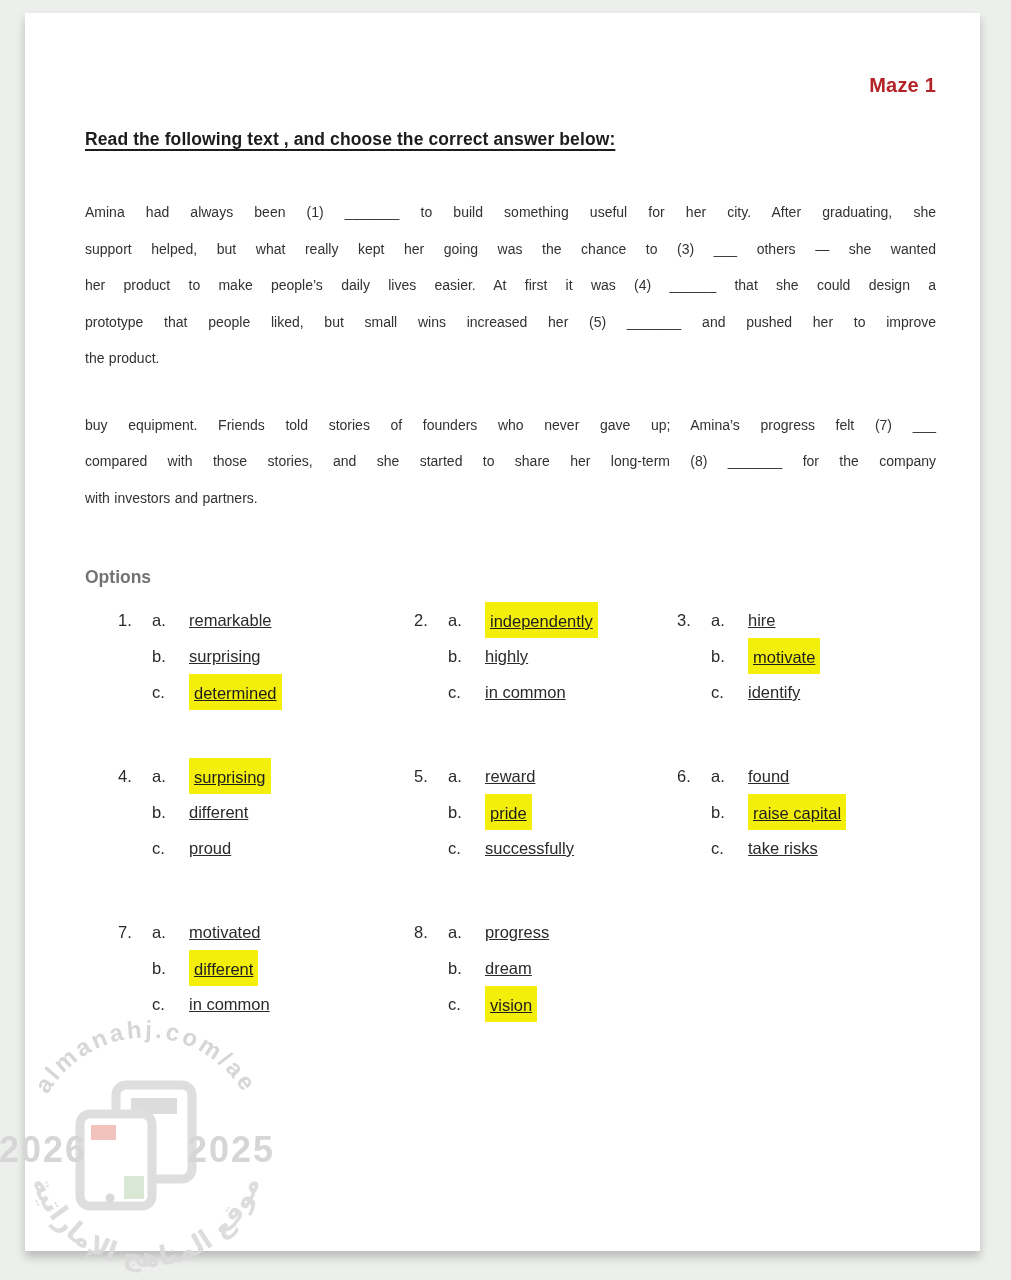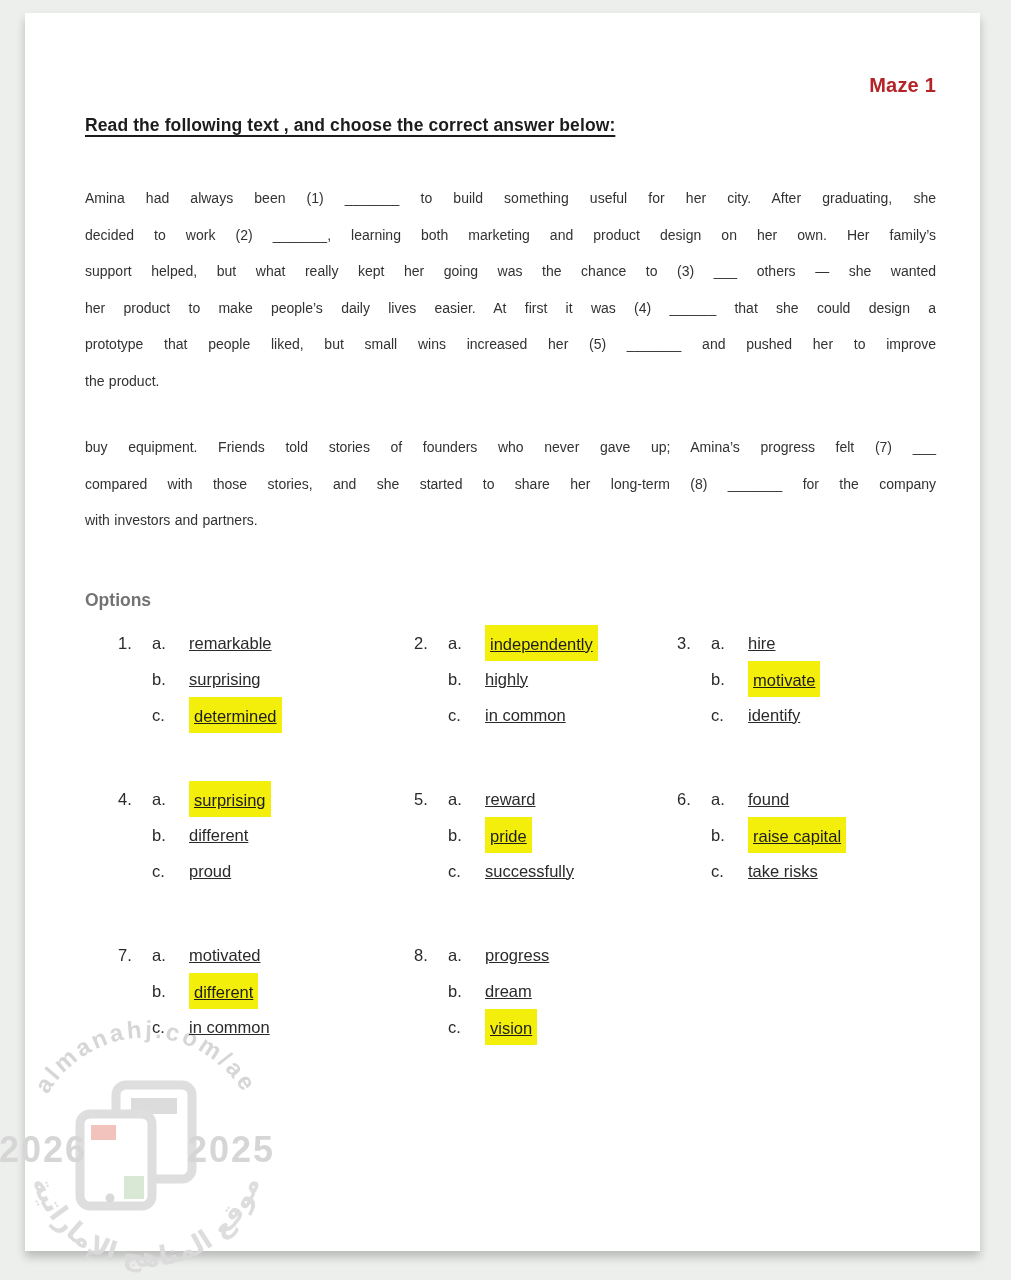--- a/index.html
+++ b/index.html
@@ -14,21 +14,21 @@
     background:#ffffff;
     box-shadow:0 6px 9px rgba(0,0,0,0.22);
   }
   .content{position:relative;z-index:2;padding:0 75px 0 85px;}
 
   .doc-title{
     margin-top:73px;font-size:20px;font-weight:bold;line-height:24px;
     letter-spacing:0.2px;
   }
   .doc-heading{
-    margin-top:17px;font-size:17.5px;font-weight:bold;color:#1c1c1c;
+    margin-top:31px;font-size:17.5px;font-weight:bold;color:#1c1c1c;
     text-decoration:underline;text-decoration-thickness:2px;text-underline-offset:4px;
     line-height:22px;letter-spacing:0.1px;
   }
   .passage{margin-top:44px;font-size:14px;color:#323232;}
   .passage + .passage{margin-top:30px;}
   .pline{
     line-height:36.5px;height:36.5px;
     text-align:justify;text-align-last:justify;
     word-spacing:0.5px;
   }
@@ -83,21 +83,20 @@
 </svg>
 
 <div class="content">
 
   <div class="doc-title" style="color:#b32327;text-align:right;">Maze 1</div>
 
   <div class="doc-heading">Read the following text , and choose the correct answer below:</div>
 
   <div class="passage">
     <div class="pline">Amina had always been (1) _______ to build something useful for her city. After graduating, she</div>
-    <div class="pline">decided to work (2) _______, learning both marketing and product design on her own. Her family’s</div>
     <div class="pline">support helped, but what really kept her going was the chance to (3) ___ others — she wanted</div>
     <div class="pline">her product to make people’s daily lives easier. At first it was (4) ______ that she could design a</div>
     <div class="pline">prototype that people liked, but small wins increased her (5) _______ and pushed her to improve</div>
     <div class="pline last">the product.</div>
   </div>
 
   <div class="passage">
     <div class="pline">buy equipment. Friends told stories of founders who never gave up; Amina’s progress felt (7) ___</div>
     <div class="pline">compared with those stories, and she started to share her long-term (8) _______ for the company</div>
     <div class="pline last">with investors and partners.</div>

